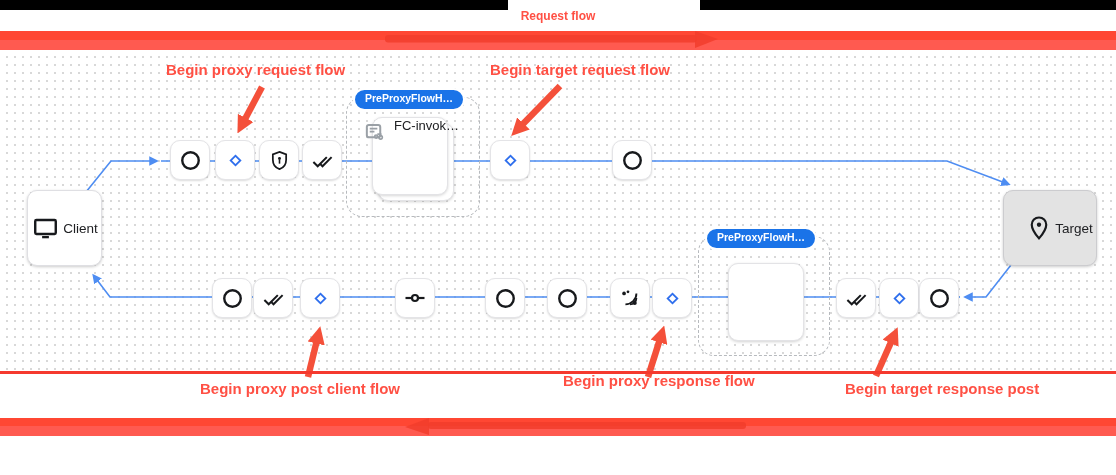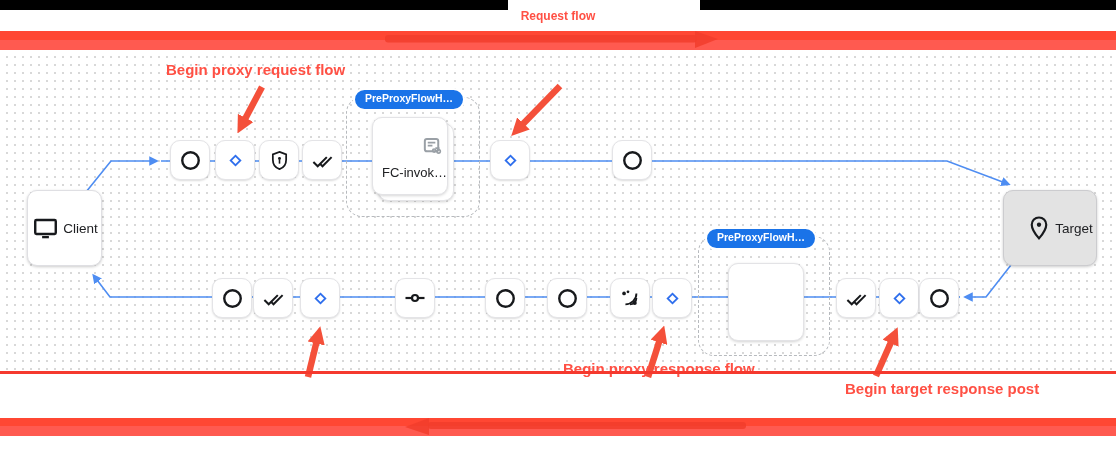--- a/index.html
+++ b/index.html
@@ -36,21 +36,21 @@
     border-radius:10px;box-shadow:0 1px 2px rgba(0,0,0,.14);
     display:flex;align-items:center;justify-content:center;
   }
   .ghost{
     position:absolute;width:74px;height:76px;background:#fff;border:1px solid #e3e3e6;
     border-radius:10px;box-shadow:0 1px 3px rgba(0,0,0,.18);
   }
   .card{
     position:absolute;width:74px;height:76px;background:#fff;border:1px solid #e3e3e6;
     border-radius:10px;box-shadow:0 1px 3px rgba(0,0,0,.16);
-    display:flex;flex-direction:column;align-items:flex-end;justify-content:center;gap:5px;
+    display:flex;align-items:flex-start;justify-content:center;gap:5px;
   }
   .card .plabel{font-size:13px;color:#202124;white-space:nowrap;}
   .endpoint{
     position:absolute;width:73px;height:74px;background:#fff;border:1px solid #dfdfe3;
     border-radius:10px;box-shadow:0 1px 3px rgba(0,0,0,.2);
     display:flex;flex-direction:row;align-items:center;justify-content:center;gap:3px;
   }
   .endpoint.target{background:#e3e3e3;border-color:#cccccf;padding-left:19px;}
   .endpoint .elabel{font-size:13.5px;color:#202124;}
   .annot{
@@ -268,21 +268,23 @@
       <div class="node" style="left: 919px; top: 278px;">
         <span class="icon">
           <svg viewBox="0 0 24 24" width="23" height="23">
             <circle cx="12" cy="12" r="8.6" fill="none" stroke="#17191c" stroke-width="2.5"></circle>
           </svg>
         </span>
       </div>
     </div>
 
   <div class="annot" style="left:166px;top:61px;">Begin proxy request flow</div>
-  <div class="annot" style="left:563px;top:360px;">Begin proxy response flow</div>
+  <div class="annot" style="left:490px;top:61px;">Begin target request flow</div>
+  <div class="annot" style="left:200px;top:380px;">Begin proxy post client flow</div>
+  <div class="annot" style="left:563px;top:372px;">Begin proxy response flow</div>
   <div class="annot" style="left:845px;top:380px;">Begin target response post</div>
 
   <div class="red-line"></div>
 
   <div class="red-bar" style="top:418px;height:18px;">
     <svg width="1116" height="18">
       <rect x="428" y="4" width="318" height="7" rx="3" style="fill:var(--banner-arrow-red);opacity:.85"></rect>
       <polygon points="405,9 429,0 429,17" style="fill:var(--banner-arrow-red);opacity:.85"></polygon>
     </svg>
   </div>

